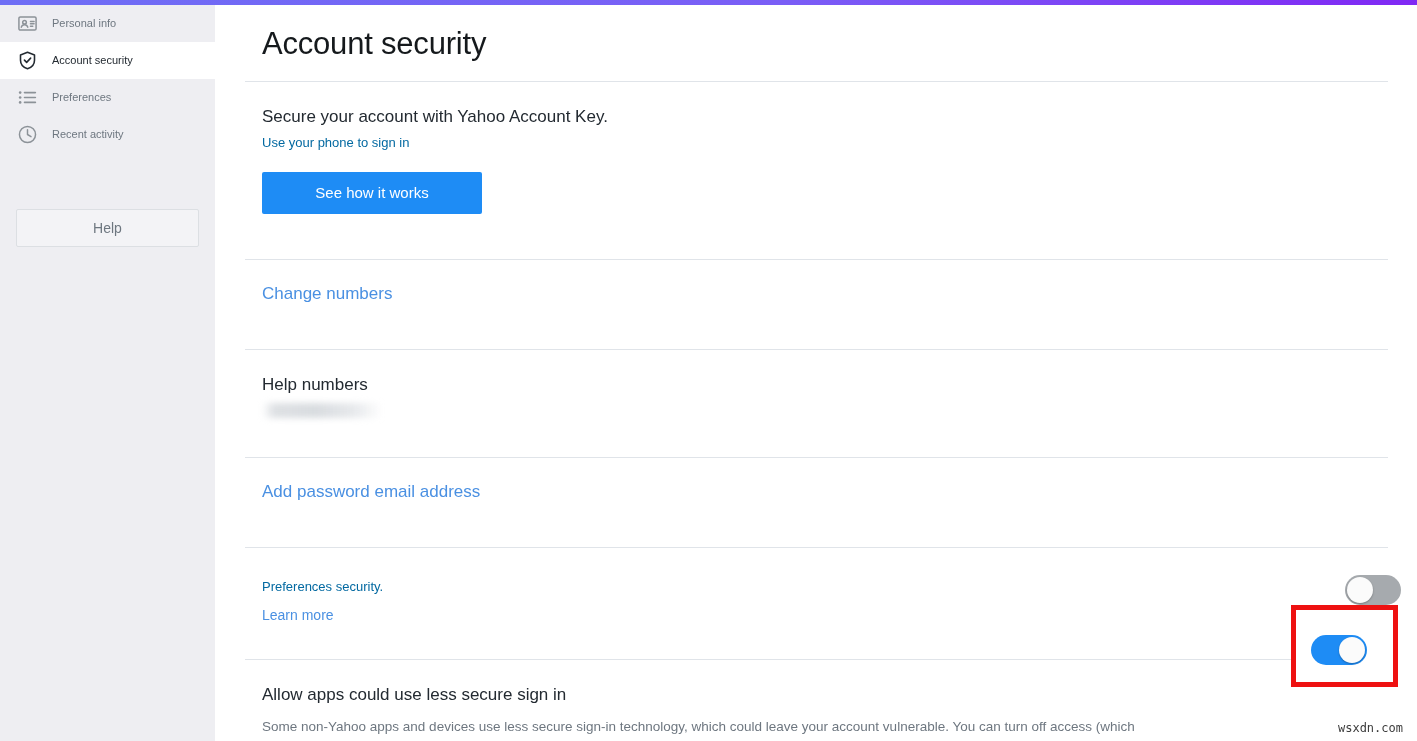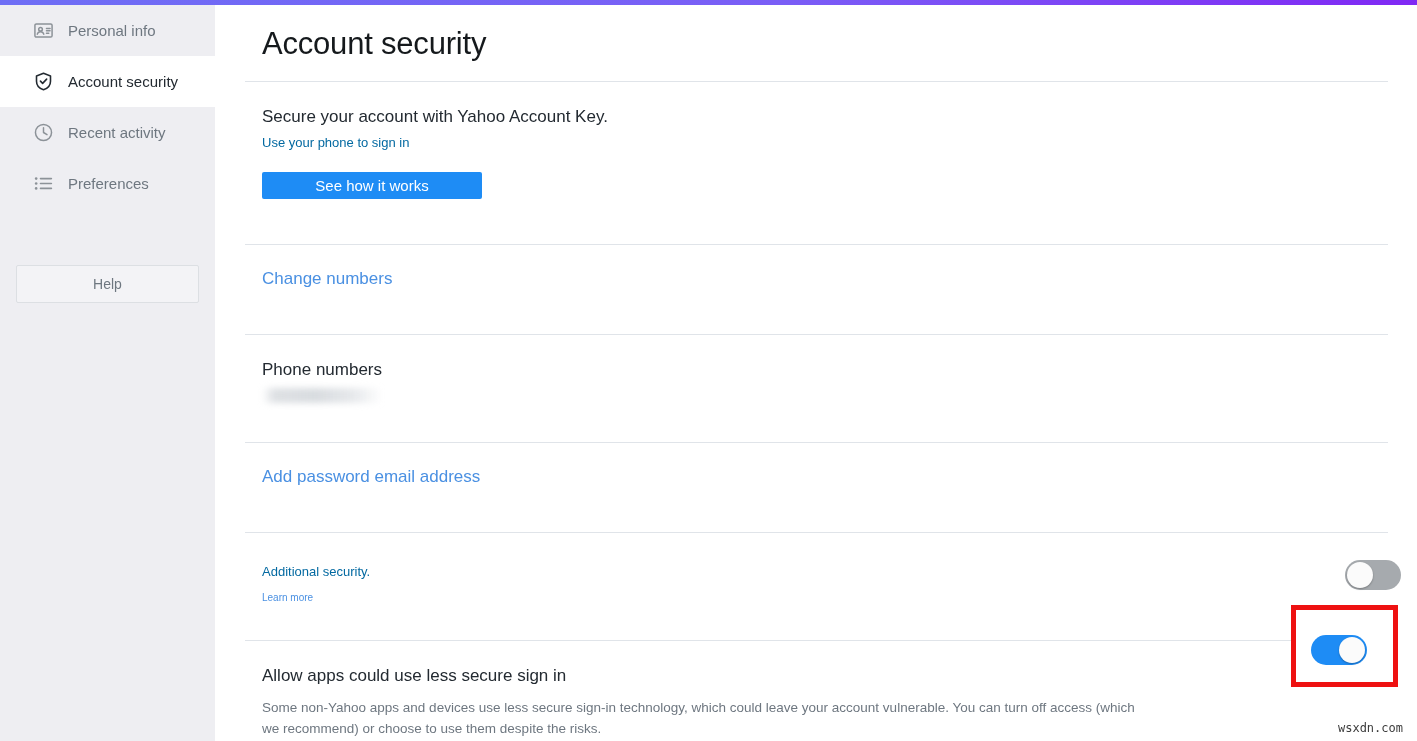--- a/index.html
+++ b/index.html
@@ -35,24 +35,24 @@
     top: 0; left: 0;
     width: 215px;
     height: 741px;
     background: #eeeef2;
     padding-top: 5px;
   }
 
   .nav-item {
     display: flex;
     align-items: center;
-    height: 51px;
-    padding-left: 32px;
+    height: 37px;
+    padding-left: 16px;
     color: #6e7780;
-    font-size: 15px;
+    font-size: 11px;
     cursor: pointer;
   }
   .nav-item.active {
     background: #ffffff;
     color: #232a31;
   }
   .nav-icon {
     width: 22px;
     height: 22px;
     margin-right: 14px;
@@ -132,35 +132,35 @@
 
   .link {
     color: #4a90e2;
     font-size: 17px;
     text-decoration: none;
     cursor: pointer;
     display: inline-block;
   }
   .link-sm {
     color: #4a90e2;
-    font-size: 10px;
+    font-size: 14px;
     text-decoration: none;
     cursor: pointer;
     display: inline-block;
     margin-top: 10px;
     text-align: right;
   }
 
   .cta {
     display: inline-flex;
     align-items: center;
     justify-content: center;
     margin-top: 19px;
     width: 220px;
-    height: 27px;
+    height: 42px;
     background: #1e8cf5;
     color: #ffffff;
     font-size: 15px;
     border: none;
     border-radius: 2px;
     cursor: pointer;
     font-family: inherit;
   }
 
   .redacted {
@@ -249,40 +249,40 @@
         <svg width="21" height="21" viewBox="0 0 24 24" fill="none" stroke="#232a31" stroke-width="1.8">
           <path d="M12 2.6 4 5.6v6c0 4.7 3.3 8.3 8 9.8 4.7-1.5 8-5.1 8-9.8v-6z" stroke-linejoin="round"></path>
           <path d="M8.5 11.6l2.5 2.5 4.6-4.8" stroke-linecap="round" stroke-linejoin="round"></path>
         </svg>
       </span>
       <span class="nav-label">Account security</span>
     </div>
 
     <div class="nav-item">
       <span class="nav-icon">
-        <svg width="21" height="21" viewBox="0 0 24 24" fill="none" stroke="#8c9298" stroke-width="1.7">
-          <circle cx="12" cy="12" r="9.2"></circle>
-          <path d="M12 6.6V12l4 2.4" stroke-linecap="round" stroke-linejoin="round"></path>
-        </svg>
-      </span>
-      <span class="nav-label">Recent activity</span>
-    </div>
-
-    <div class="nav-item">
-      <span class="nav-icon">
         <svg width="21" height="21" viewBox="0 0 24 24" fill="none" stroke="#8c9298" stroke-width="1.9">
           <path d="M8.6 6.4H21M8.6 12H21M8.6 17.6H21" stroke-linecap="round"></path>
           <circle cx="3.6" cy="6.4" r="1.5" fill="#8c9298" stroke="none"></circle>
           <circle cx="3.6" cy="12" r="1.5" fill="#8c9298" stroke="none"></circle>
           <circle cx="3.6" cy="17.6" r="1.5" fill="#8c9298" stroke="none"></circle>
         </svg>
       </span>
       <span class="nav-label">Preferences</span>
     </div>
 
+    <div class="nav-item">
+      <span class="nav-icon">
+        <svg width="21" height="21" viewBox="0 0 24 24" fill="none" stroke="#8c9298" stroke-width="1.7">
+          <circle cx="12" cy="12" r="9.2"></circle>
+          <path d="M12 6.6V12l4 2.4" stroke-linecap="round" stroke-linejoin="round"></path>
+        </svg>
+      </span>
+      <span class="nav-label">Recent activity</span>
+    </div>
+
     <div class="help-wrap">
       <div class="help-button">Help</div>
     </div>
   </nav>
 
   <main class="main">
 
     <h1 class="page-title">Account security</h1>
     <div class="hr"></div>
 
@@ -294,34 +294,34 @@
     </section>
     <div class="hr"></div>
 
     <section class="section">
       <a class="link">Change numbers</a>
       <div style="height:28px"></div>
     </section>
     <div class="hr"></div>
 
     <section class="section">
-      <div class="section-head">Phone numbers</div>
+      <div class="section-head">Help numbers</div>
       <div class="redacted"></div>
       <div style="height:22px"></div>
     </section>
     <div class="hr"></div>
 
     <section class="section">
       <a class="link">Add password email address</a>
       <div style="height:28px"></div>
     </section>
     <div class="hr"></div>
 
     <section class="section">
-      <div class="section-sub">Additional security.</div>
+      <div class="section-sub">Preferences security.</div>
       <a class="link-sm">Learn more</a>
       <div class="toggle off" id="toggle-2sv">
         <span class="knob"></span>
       </div>
       <div style="height:18px"></div>
     </section>
     <div class="hr"></div>
 
     <section class="section">
       <div class="section-head">Allow apps could use less secure sign in</div>

